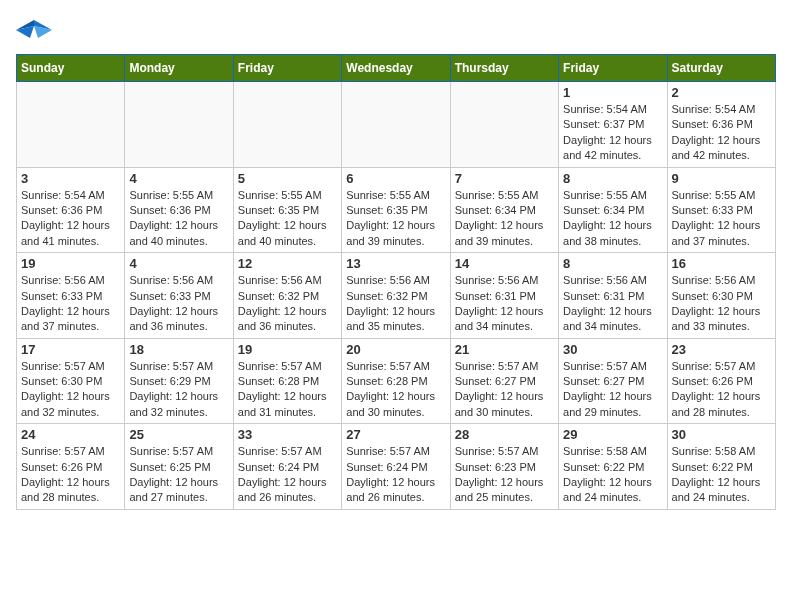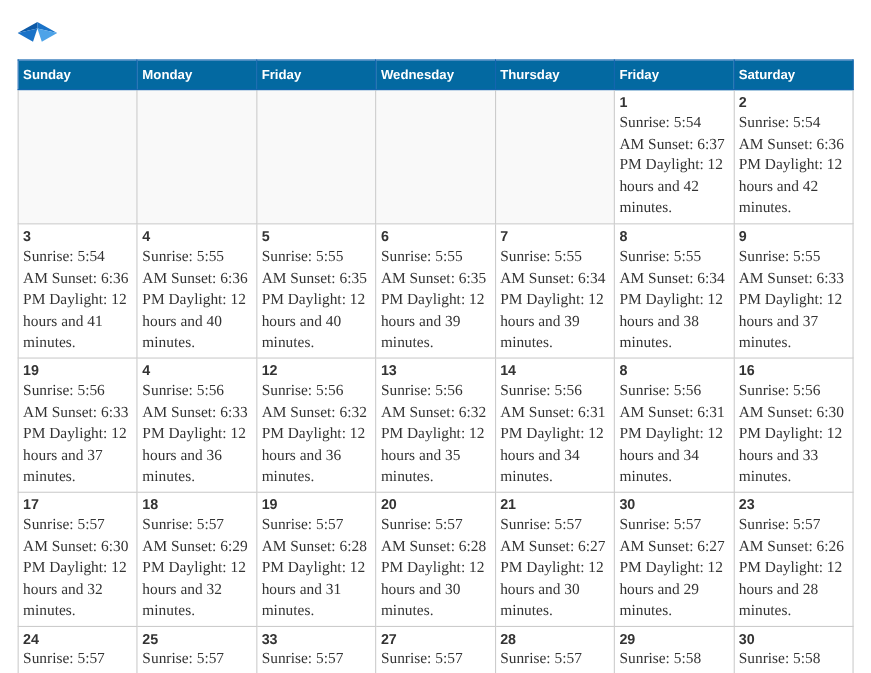--- a/index.html
+++ b/index.html
@@ -46,21 +46,21 @@
     .calendar-subtitle {
       font-size: 14px;
       color: #555;
     }
     table {
       width: 100%;
       border-collapse: collapse;
       table-layout: fixed;
     }
     thead th {
-      background: #0369a1;
+      background: #4d7c0f;
       color: #fff;
       font-size: 12px;
       font-weight: bold;
       padding: 6px 4px;
       text-align: left;
       border: 1px solid #1565b0;
     }
     tbody td {
       vertical-align: top;
       border: 1px solid #ccc;
@@ -70,24 +70,23 @@
       height: 80px;
       width: 14.28%;
     }
     .day-number {
       font-size: 13px;
       font-weight: bold;
       display: block;
       margin-bottom: 2px;
     }
     .day-info {
-      font-size: 14px;
+      font-size: 11px;
       color: #333;
       line-height: 1.4;
-      font-family: Liberation Serif, serif;
     }
     .empty-cell {
       background: #f9f9f9;
     }
     tbody tr:last-child td {
       height: 70px;
     }
   </style>
 </head>
 <body>
@@ -312,28 +311,14 @@
 Sunset: 6:22 PM
 Daylight: 12 hours and 24 minutes.</div>
         </td>
         <td>
           <span class="day-number">30</span>
           <div class="day-info">Sunrise: 5:58 AM
 Sunset: 6:22 PM
 Daylight: 12 hours and 24 minutes.</div>
         </td>
       </tr>
-      <tr>
-        <td>
-          <span class="day-number">31</span>
-          <div class="day-info">Sunrise: 5:58 AM
-Sunset: 6:21 PM
-Daylight: 12 hours and 23 minutes.</div>
-        </td>
-        <td class="empty-cell"></td>
-        <td class="empty-cell"></td>
-        <td class="empty-cell"></td>
-        <td class="empty-cell"></td>
-        <td class="empty-cell"></td>
-        <td class="empty-cell"></td>
-      </tr>
     </tbody>
 </table>
 
 </body></html>

